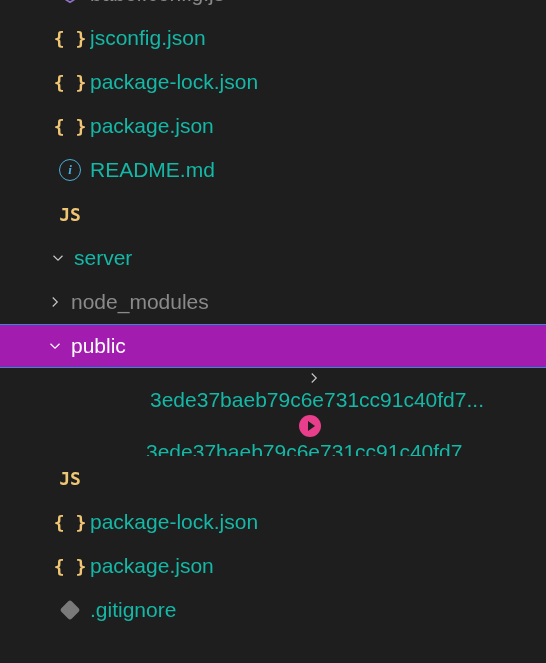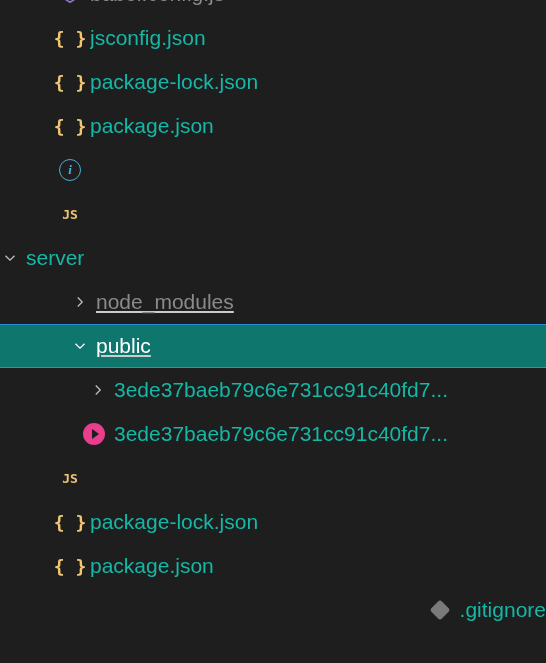--- a/index.html
+++ b/index.html
@@ -21,30 +21,30 @@
     }
     .row {
       display: flex;
       align-items: center;
       height: 44px;
       white-space: nowrap;
       overflow: hidden;
       cursor: pointer;
     }
     .row.selected {
-      background-color: #0f766e;
+      background-color: #a21caf;
       border: 1px solid #2d8cd4;
       border-left: none;
       border-right: none;
     }
-    .indent-1 { }
-    .indent-2 { padding-left: 70px; text-decoration: underline; }
-    .indent-3 { padding-left: 88px; }
+    .indent-1 { padding-left: 48px; }
+    .indent-2 { padding-left: 45px; }
+    .indent-3 { padding-left: 88px; flex-direction: column; }
     .indent-1-top { padding-left: 56px; }
-    .indent-0 { padding-left: 56px; justify-content: flex-end; }
+    .indent-0 { padding-left: 56px; }
     
     .icon {
       display: inline-flex;
       align-items: center;
       justify-content: center;
       width: 28px;
       height: 28px;
       margin-right: 6px;
       flex-shrink: 0;
     }
@@ -79,21 +79,21 @@
       max-width: 410px;
     }
     .braces {
       font-weight: 600;
       font-size: 18px;
       color: #f0c674;
       font-family: Consolas, Monaco, monospace;
     }
     .js-badge {
       font-weight: 700;
-      font-size: 13px;
+      font-size: 18px;
       color: #f0c674;
       font-family: Consolas, Monaco, monospace;
     }
     .info-circle {
       width: 22px;
       height: 22px;
       border: 1.8px solid #4aaed8;
       border-radius: 50%;
       display: flex;
       align-items: center;
@@ -159,20 +159,21 @@
     <span class="icon">
         <span class="braces">{ }</span>
       </span>
     <span class="label">package.json</span>
   </div>
 
   <div class="row indent-1-top">
     <span class="icon">
         <span class="info-circle">i</span>
       </span>
+    <span class="label">README.md</span>
   </div>
 
   <div class="row indent-1-top">
     <span class="icon">
         <span class="js-badge">JS</span>
       </span>
   </div>
 
   <div class="row indent-1">
     <span class="chevron">

